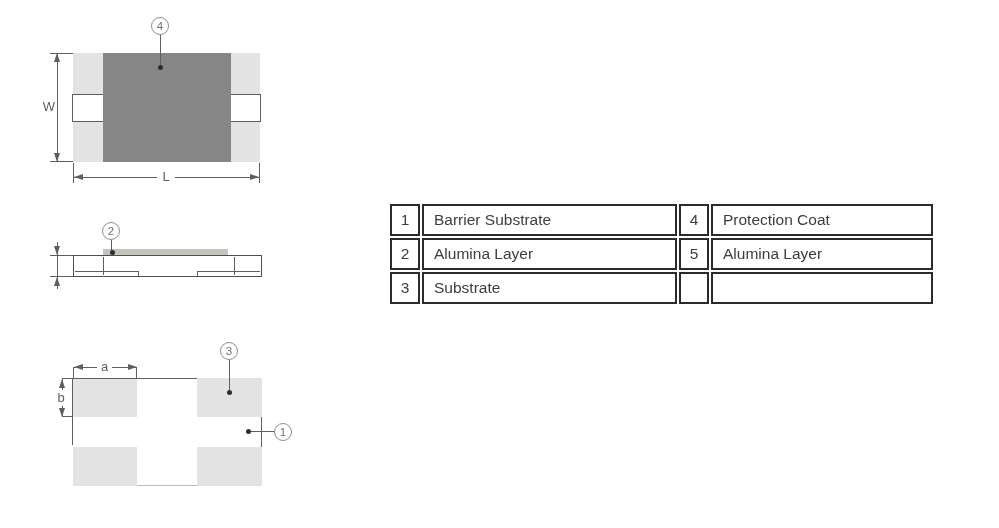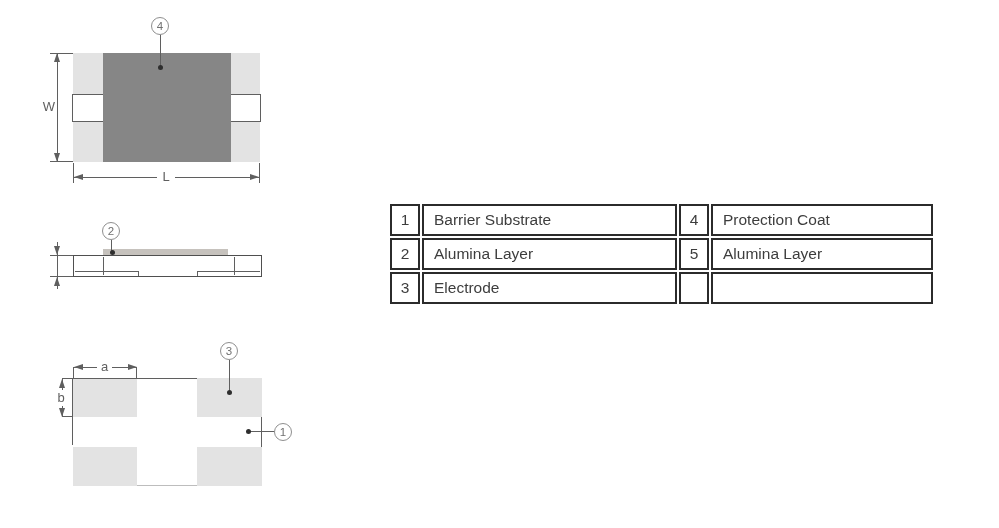--- a/index.html
+++ b/index.html
@@ -128,20 +128,20 @@
         <td class="nm2">Protection Coat</td>
       </tr>
       <tr>
         <td class="num">2</td>
         <td class="nm1">Alumina Layer</td>
         <td class="num">5</td>
         <td class="nm2">Alumina Layer</td>
       </tr>
       <tr>
         <td class="num">3</td>
-        <td class="nm1">Electrode</td>
+        <td class="nm1">Substrate</td>
         <td class="num"></td>
         <td class="nm2"></td>
       </tr>
     </tbody>
   </table>
 
 </div>
 
 </body></html>

